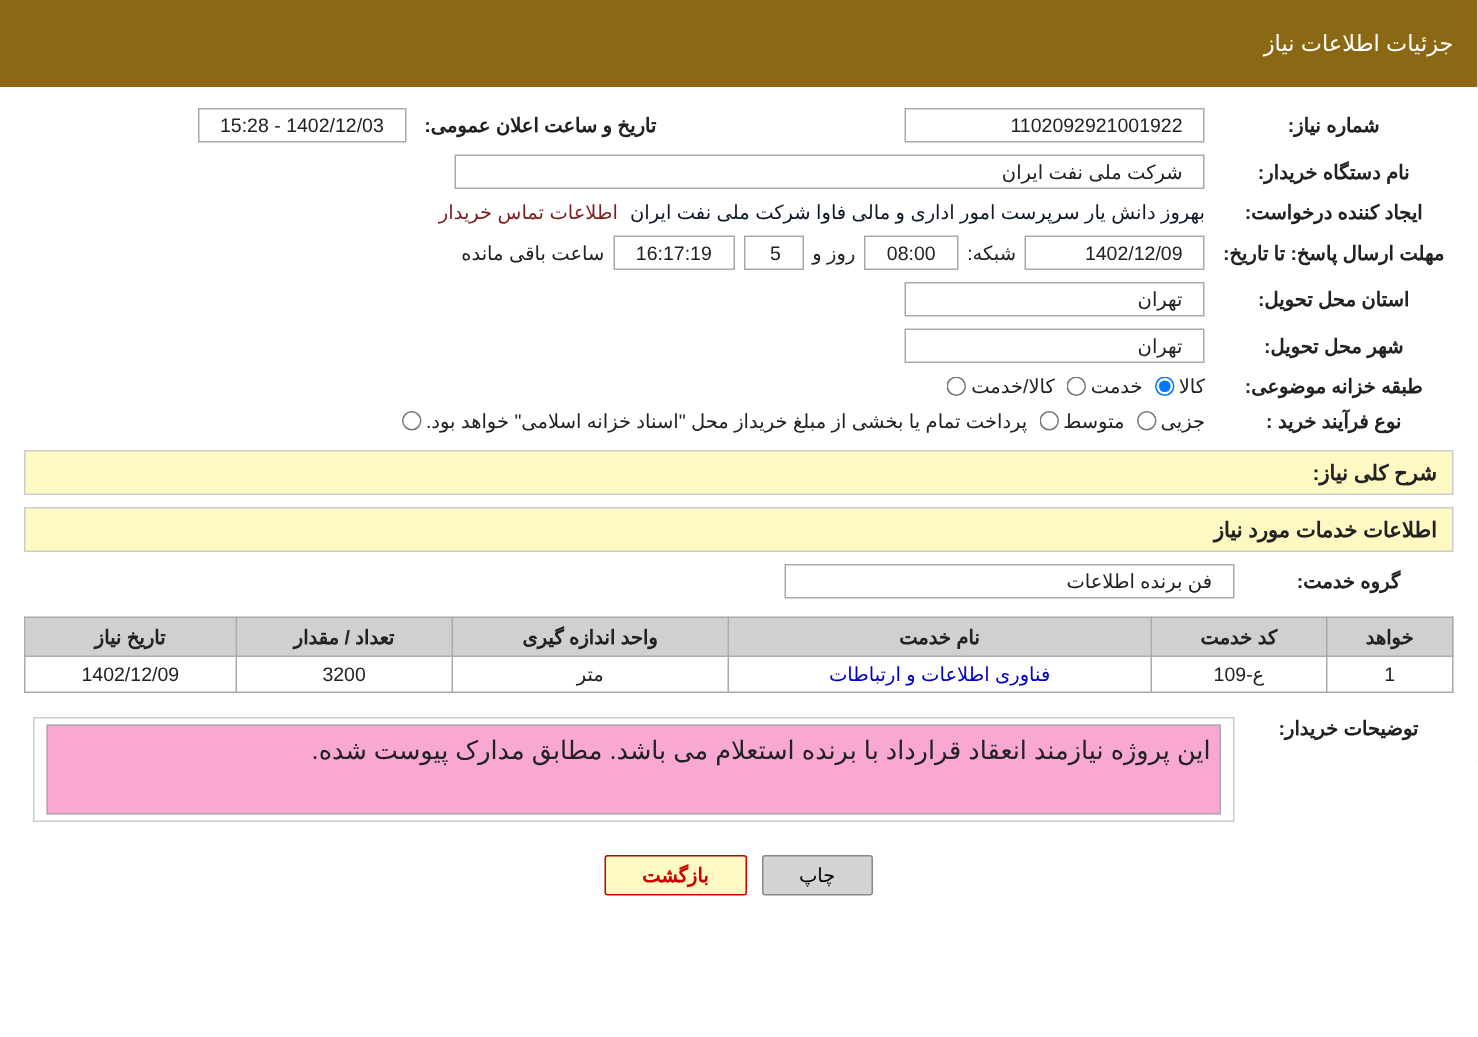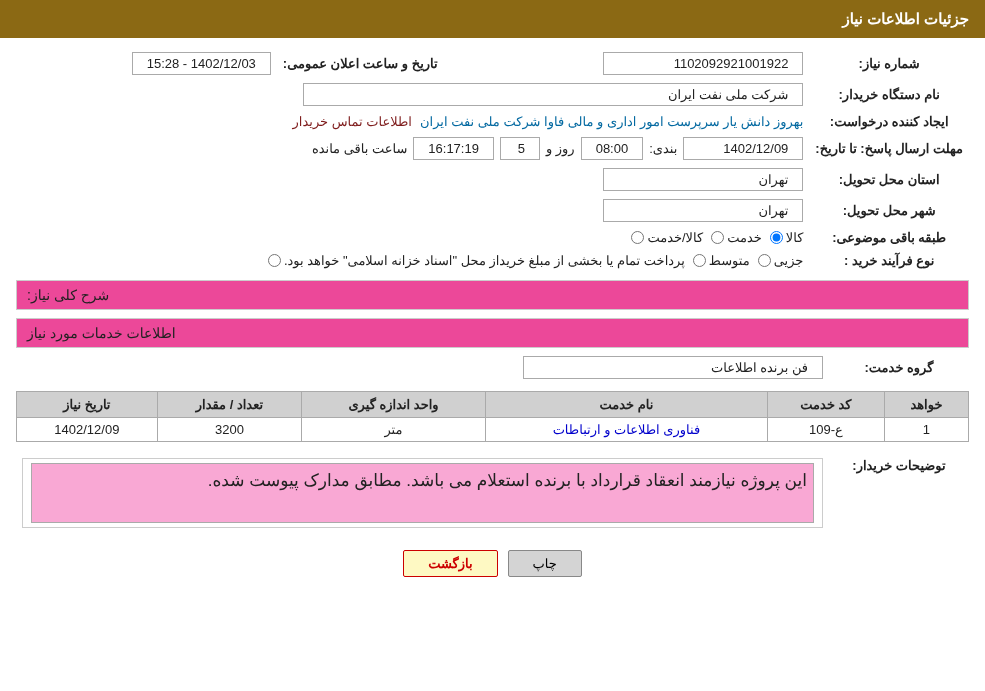--- a/index.html
+++ b/index.html
@@ -13,23 +13,23 @@
     .page-wrapper {
       max-width: 985px;
       margin: 0 auto;
       background: #fff;
       min-height: 691px;
     }
     .header-bar {
       background: #8B6914;
       color: #fff;
       text-align: right;
-      padding: 10px 16px;
+      padding: 20px 16px;
       font-size: 15px;
-      font-weight: bold;
+      font-weight: normal;
     }
     .main-content {
       padding: 10px 16px;
     }
     .info-table {
       width: 100%;
       border-collapse: collapse;
       margin-bottom: 6px;
     }
     .info-table td {
@@ -59,27 +59,27 @@
     }
     .input-box-narrow {
       min-width: 120px;
     }
     .link-text {
       color: #7f1d1d;
       cursor: pointer;
       margin-left: 48px;
     }
     .section-header {
-      background: #ec4899;
+      background: #fef9c3;
       border: 1px solid #ccc;
       padding: 6px 10px;
-      font-weight: normal;
+      font-weight: bold;
       font-size: 14px;
       margin: 8px 0 4px 0;
-      text-align: left;
+      text-align: right;
     }
     .desc-box {
       border: 1px solid #aaa;
       background: #fff;
       padding: 6px;
       min-height: 50px;
       text-align: right;
       width: 100%;
       color: #c00;
       font-size: 13px;
@@ -203,34 +203,34 @@
           <div class="input-box input-box-wide" style="min-width:500px;">
             <span>شرکت ملی نفت ایران</span>
           </div>
         </td>
       </tr>
 
       <tr>
         <td class="label-cell">ایجاد کننده درخواست:</td>
         <td class="value-cell" colspan="3">
           <div class="row-flex-spaced" style="justify-content: flex-start; gap:8px;">
-            <span style="color:#0369a1;">بهروز دانش یار سرپرست امور اداری و مالی فاوا شرکت ملی نفت ایران</span>
+            <span style="color:#0f172a;">بهروز دانش یار سرپرست امور اداری و مالی فاوا شرکت ملی نفت ایران</span>
             <span class="link-text">اطلاعات تماس خریدار</span>
           </div>
         </td>
       </tr>
 
       <tr>
         <td class="label-cell">مهلت ارسال پاسخ: تا تاریخ:</td>
         <td class="value-cell" colspan="3">
           <div class="date-time-row">
             <div class="input-box input-box-narrow">
               <span>1402/12/09</span>
             </div>
-            <span>بندی:</span>
+            <span>شبکه:</span>
             <div class="input-box" style="min-width:60px;">
               <span>08:00</span>
             </div>
             <span>روز و</span>
             <div class="input-box" style="min-width:40px;">
               <span>5</span>
             </div>
             <div class="input-box" style="min-width:80px;">
               <span>16:17:19</span>
             </div>
@@ -251,21 +251,21 @@
       <tr>
         <td class="label-cell">شهر محل تحویل:</td>
         <td class="value-cell" colspan="3">
           <div class="input-box" style="min-width:200px;">
             <span>تهران</span>
           </div>
         </td>
       </tr>
 
       <tr>
-        <td class="label-cell">طبقه باقی موضوعی:</td>
+        <td class="label-cell">طبقه خزانه موضوعی:</td>
         <td class="value-cell" colspan="3">
           <div class="radio-group">
             <div class="radio-item">
               <span>کالا</span>
               <input type="radio" name="category" checked="" style="">
             </div>
             <div class="radio-item">
               <span>خدمت</span>
               <input type="radio" name="category" style="">
             </div>

